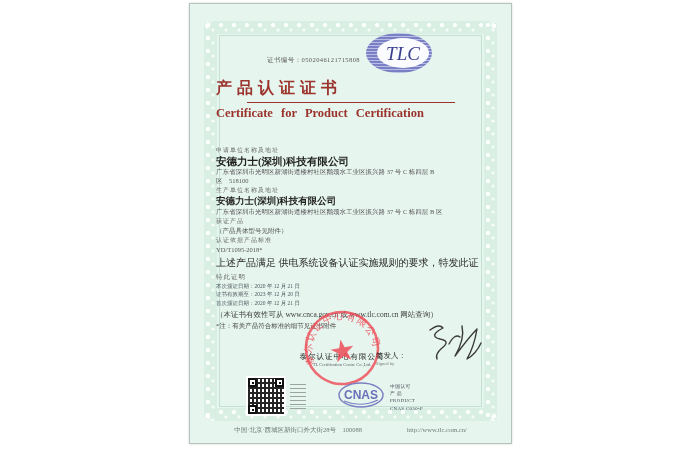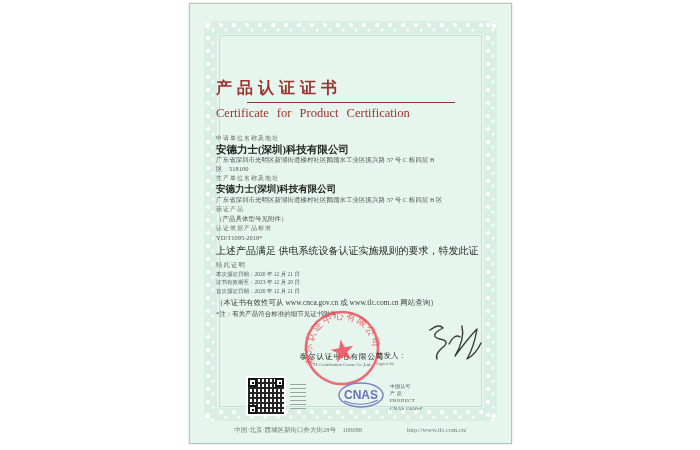--- a/index.html
+++ b/index.html
@@ -30,21 +30,21 @@
 
   
   .header-row { position:absolute; left:0; right:0; top:26px; height:46px;
                 display:flex; align-items:center; justify-content:center; gap:4px; }
   .cert-no { font-size:6.5px; color:#5a5a58; letter-spacing:.4px; margin-top:14px; }
   .tlc-logo { flex:0 0 auto; }
 
   .content { position:absolute; left:26px; right:26px; top:74px; text-align:left; }
   .title-cn { font-size:16px; font-weight:bold; letter-spacing:5px; color:#9b332c; }
   .title-rule { width:208px; margin:3px auto 3px; border-top:1.6px solid #9b332c; }
-  .title-en { font-size:12.5px; color:#9b332c; word-spacing:5px; margin-bottom:14px; }
+  .title-en { font-size:12.5px; color:#9b332c; word-spacing:5px; margin-bottom:26px;font-weight:bold; }
 
   .lbl   { font-size:6px;  color:#6a6a66; letter-spacing:1px; line-height:1.3; margin-top:2px; }
   .name  { font-size:10.5px; font-weight:bold; color:#1f1f1d; line-height:1.25; }
   .name2 { font-size:9.5px;  font-weight:bold; color:#1f1f1d; line-height:1.3; }
   .addr  { font-size:6.5px; color:#57575a; line-height:1.35; }
   .std   { font-size:6.5px; color:#57575a; line-height:1.4; }
   .stmt  { font-size:10px; font-weight:normal; color:#2a2a28; line-height:1.4; margin-top:2px; }
   .hereby{ font-size:6.5px; color:#6a6a66; letter-spacing:1px; margin-top:3px; }
   .dateln{ font-size:5.5px; color:#4e565e; line-height:1.5; }
   .valid { font-size:7.5px; color:#3c3c3a; margin-top:3px; }
@@ -90,20 +90,34 @@
     <div class="band band-top"></div>
     <div class="band band-bottom"></div>
     <div class="band band-left"></div>
     <div class="band band-right"></div>
     <span class="corner c-tl">❦</span>
     <span class="corner c-tr">❦</span>
     <span class="corner c-bl">❦</span>
     <span class="corner c-br">❦</span>
     <div class="inner-line"></div>
 
+    <div class="header-row">
+      <span class="cert-no"><span>证书编号：</span><span>0502046121715808</span></span>
+      <svg class="tlc-logo" width="70" height="44" viewBox="0 0 70 44">
+        <defs>
+          <pattern id="stripes" width="70" height="3" patternUnits="userSpaceOnUse">
+            <rect width="70" height="3" fill="#7b80c4"></rect>
+            <rect y="2" width="70" height="1" fill="#b8bde6"></rect>
+          </pattern>
+        </defs>
+        <ellipse cx="35" cy="22" rx="33" ry="20" fill="url(#stripes)"></ellipse>
+        <ellipse cx="39" cy="22" rx="26" ry="15" fill="#fbfcff"></ellipse>
+        <text x="39" y="29" text-anchor="middle" font-size="19" font-style="italic" font-family="Liberation Serif, DejaVu Serif, serif" fill="#3c418f">TLC</text>
+      </svg>
+    </div>
 
     <div class="content">
       <div class="title-cn">产品认证证书</div>
       <div class="title-rule"></div>
       <div class="title-en">Certificate for Product Certification</div>
 
       <div class="lbl">申请单位名称及地址</div>
       <div class="name">安德力士(深圳)科技有限公司</div>
       <div class="addr">广东省深圳市光明区新湖街道楼村社区鹅颈水工业区振兴路 37 号 C 栋四层 B</div>
       <div class="addr">区　518100</div>

